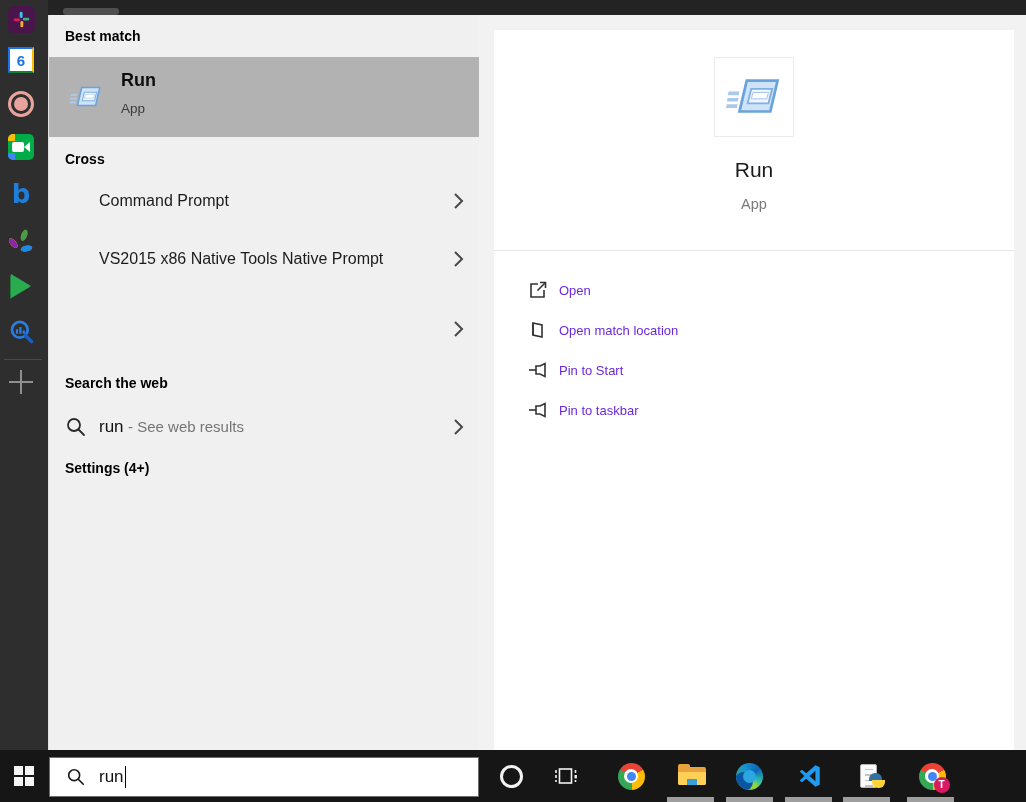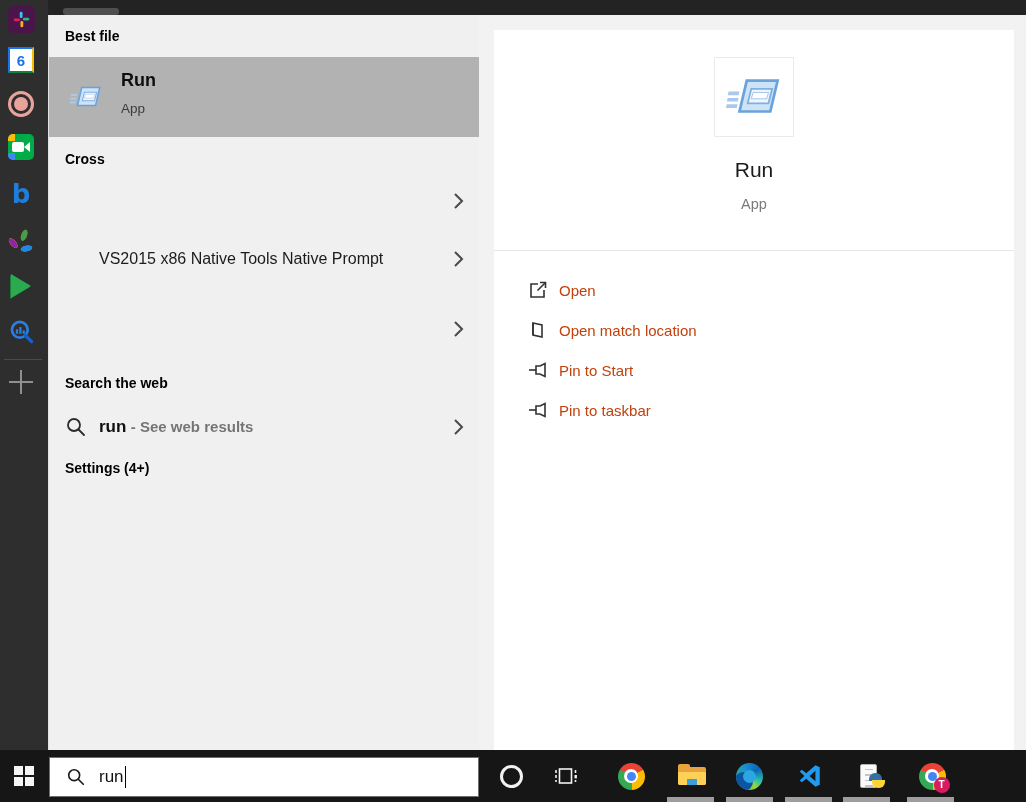--- a/index.html
+++ b/index.html
@@ -50,21 +50,21 @@
 
   
   .pane-right { position:absolute; left:479px; top:15px; width:547px; height:735px; background:#f2f2f2; }
   .preview-card { position:absolute; left:15px; top:15px; width:520px; height:720px; background:#ffffff; }
   .preview-iconbox { position:absolute; left:50%; top:27px; transform:translateX(-50%); width:80px; height:80px; background:#fff; border:1px solid #ebebeb; display:flex; align-items:center; justify-content:center; }
   .preview-title { position:absolute; left:0; top:128px; width:100%; text-align:center; font-size:21px; color:#1b1b1b; }
   .preview-sub { position:absolute; left:0; top:166px; width:100%; text-align:center; font-size:14.5px; color:#7a7a7a; }
   .preview-divider { position:absolute; left:0; top:220px; width:100%; height:1px; background:#e6e6e6; }
   .action-row { position:absolute; left:0; width:100%; height:40px; cursor:default; }
   .action-ico { position:absolute; left:34px; top:50%; transform:translateY(-50%); }
-  .action-label { position:absolute; left:65px; top:50%; transform:translateY(-50%); font-size:15px; color:#c2410c;text-align:right; }
+  .action-label { position:absolute; left:65px; top:50%; transform:translateY(-50%); font-size:13px; color:#6d28d9;text-align:right; }
 
   
   .taskbar { position:absolute; left:0; top:750px; width:1026px; height:52px; background:#161616; }
   .start-btn { position:absolute; left:0; top:0; width:48px; height:52px; display:flex; align-items:center; justify-content:center; }
   .win-logo { display:grid; grid-template-columns:9px 9px; grid-template-rows:9px 9px; gap:2px; }
   .win-logo i { background:#f5f5f5; }
   .tb-search { position:absolute; left:49px; top:7px; width:430px; height:40px; background:#fff; border:1px solid #6e6e6e; display:flex; align-items:center; }
   .tb-search .mag { margin-left:16px; }
   .tb-search .q { margin-left:13px; font-size:17px; color:#111; }
   .caret { display:inline-block; width:1.5px; height:22px; background:#000; vertical-align:middle; margin-left:1px; }
@@ -155,39 +155,40 @@
       </svg>
     </div>
     <div class="dock-divider"></div>
     <div class="dock-item" style="top:367px;">
       <div class="ic-plus"></div>
     </div>
   </div>
 
   <div class="pane-left">
 
-    <div class="sec-header" style="top:13px;">Best file</div>
+    <div class="sec-header" style="top:13px;">Best match</div>
 
     <div class="best-row">
       <svg class="run-ico-sm" viewBox="0 0 64 64">
         <polygon points="4,26 16,26 15,30 3,30" fill="#a9c8ea"></polygon>
         <polygon points="3,33 15,33 14,37 2,37" fill="#a9c8ea"></polygon>
         <polygon points="2,40 14,40 13,44 1,44" fill="#a9c8ea"></polygon>
         <polygon points="24,14 58,14 50,48 16,48" fill="#cfe3f7" stroke="#6aa3dc" stroke-width="3"></polygon>
         <polygon points="29,23 52,23 48,39 25,39" fill="#eef5fc" stroke="#7fb0e2" stroke-width="2"></polygon>
         <polygon points="31,27 48,27 46,34 29,34" fill="#ffffff" stroke="#9cc0e8" stroke-width="1"></polygon>
       </svg>
       <div class="best-title">Run</div>
       <div class="best-sub">App</div>
     </div>
 
     <div class="sec-header" style="top:136px;">Cross</div>
 
     <div class="result-row" style="top:165px; height:42px;">
       <span class="row-ico"><span class="cmd-ico"></span></span>
+      <span class="row-label">Command Prompt</span>
       <svg class="row-chev" width="11" height="18" viewBox="0 0 11 18">
         <polyline points="2,2 9,9 2,16" fill="none" stroke="#494949" stroke-width="2"></polyline>
       </svg>
     </div>
 
     <div class="result-row" style="top:213px; height:62px;">
       <span class="row-ico"><span class="cmd-ico"></span></span>
       <span class="row-label">VS2015 x86 Native Tools Native Prompt</span>
       <svg class="row-chev" width="11" height="18" viewBox="0 0 11 18">
         <polyline points="2,2 9,9 2,16" fill="none" stroke="#494949" stroke-width="2"></polyline>
@@ -196,21 +197,21 @@
 
     <div class="result-row" style="top:283px; height:62px;">
       <span class="row-ico"><span class="cmd-ico"></span></span>
       <svg class="row-chev" width="11" height="18" viewBox="0 0 11 18">
         <polyline points="2,2 9,9 2,16" fill="none" stroke="#494949" stroke-width="2"></polyline>
       </svg>
     </div>
 
     <div class="sec-header" style="top:360px;text-align:right;">Search the web</div>
 
-    <div class="result-row" style="top:390px; height:44px;font-weight:bold;">
+    <div class="result-row" style="top:390px; height:44px;">
       <svg class="row-ico" width="22" height="22" viewBox="0 0 22 22">
         <circle cx="9" cy="9" r="6" fill="none" stroke="#2b2b2b" stroke-width="1.8"></circle>
         <line x1="13.5" y1="13.5" x2="19" y2="19" stroke="#2b2b2b" stroke-width="1.8" stroke-linecap="round"></line>
       </svg>
       <span class="row-label">
         <span class="web-query">run</span>
         <span class="web-hint">- See web results</span>
       </span>
       <svg class="row-chev" width="11" height="18" viewBox="0 0 11 18">
         <polyline points="2,2 9,9 2,16" fill="none" stroke="#494949" stroke-width="2"></polyline>

